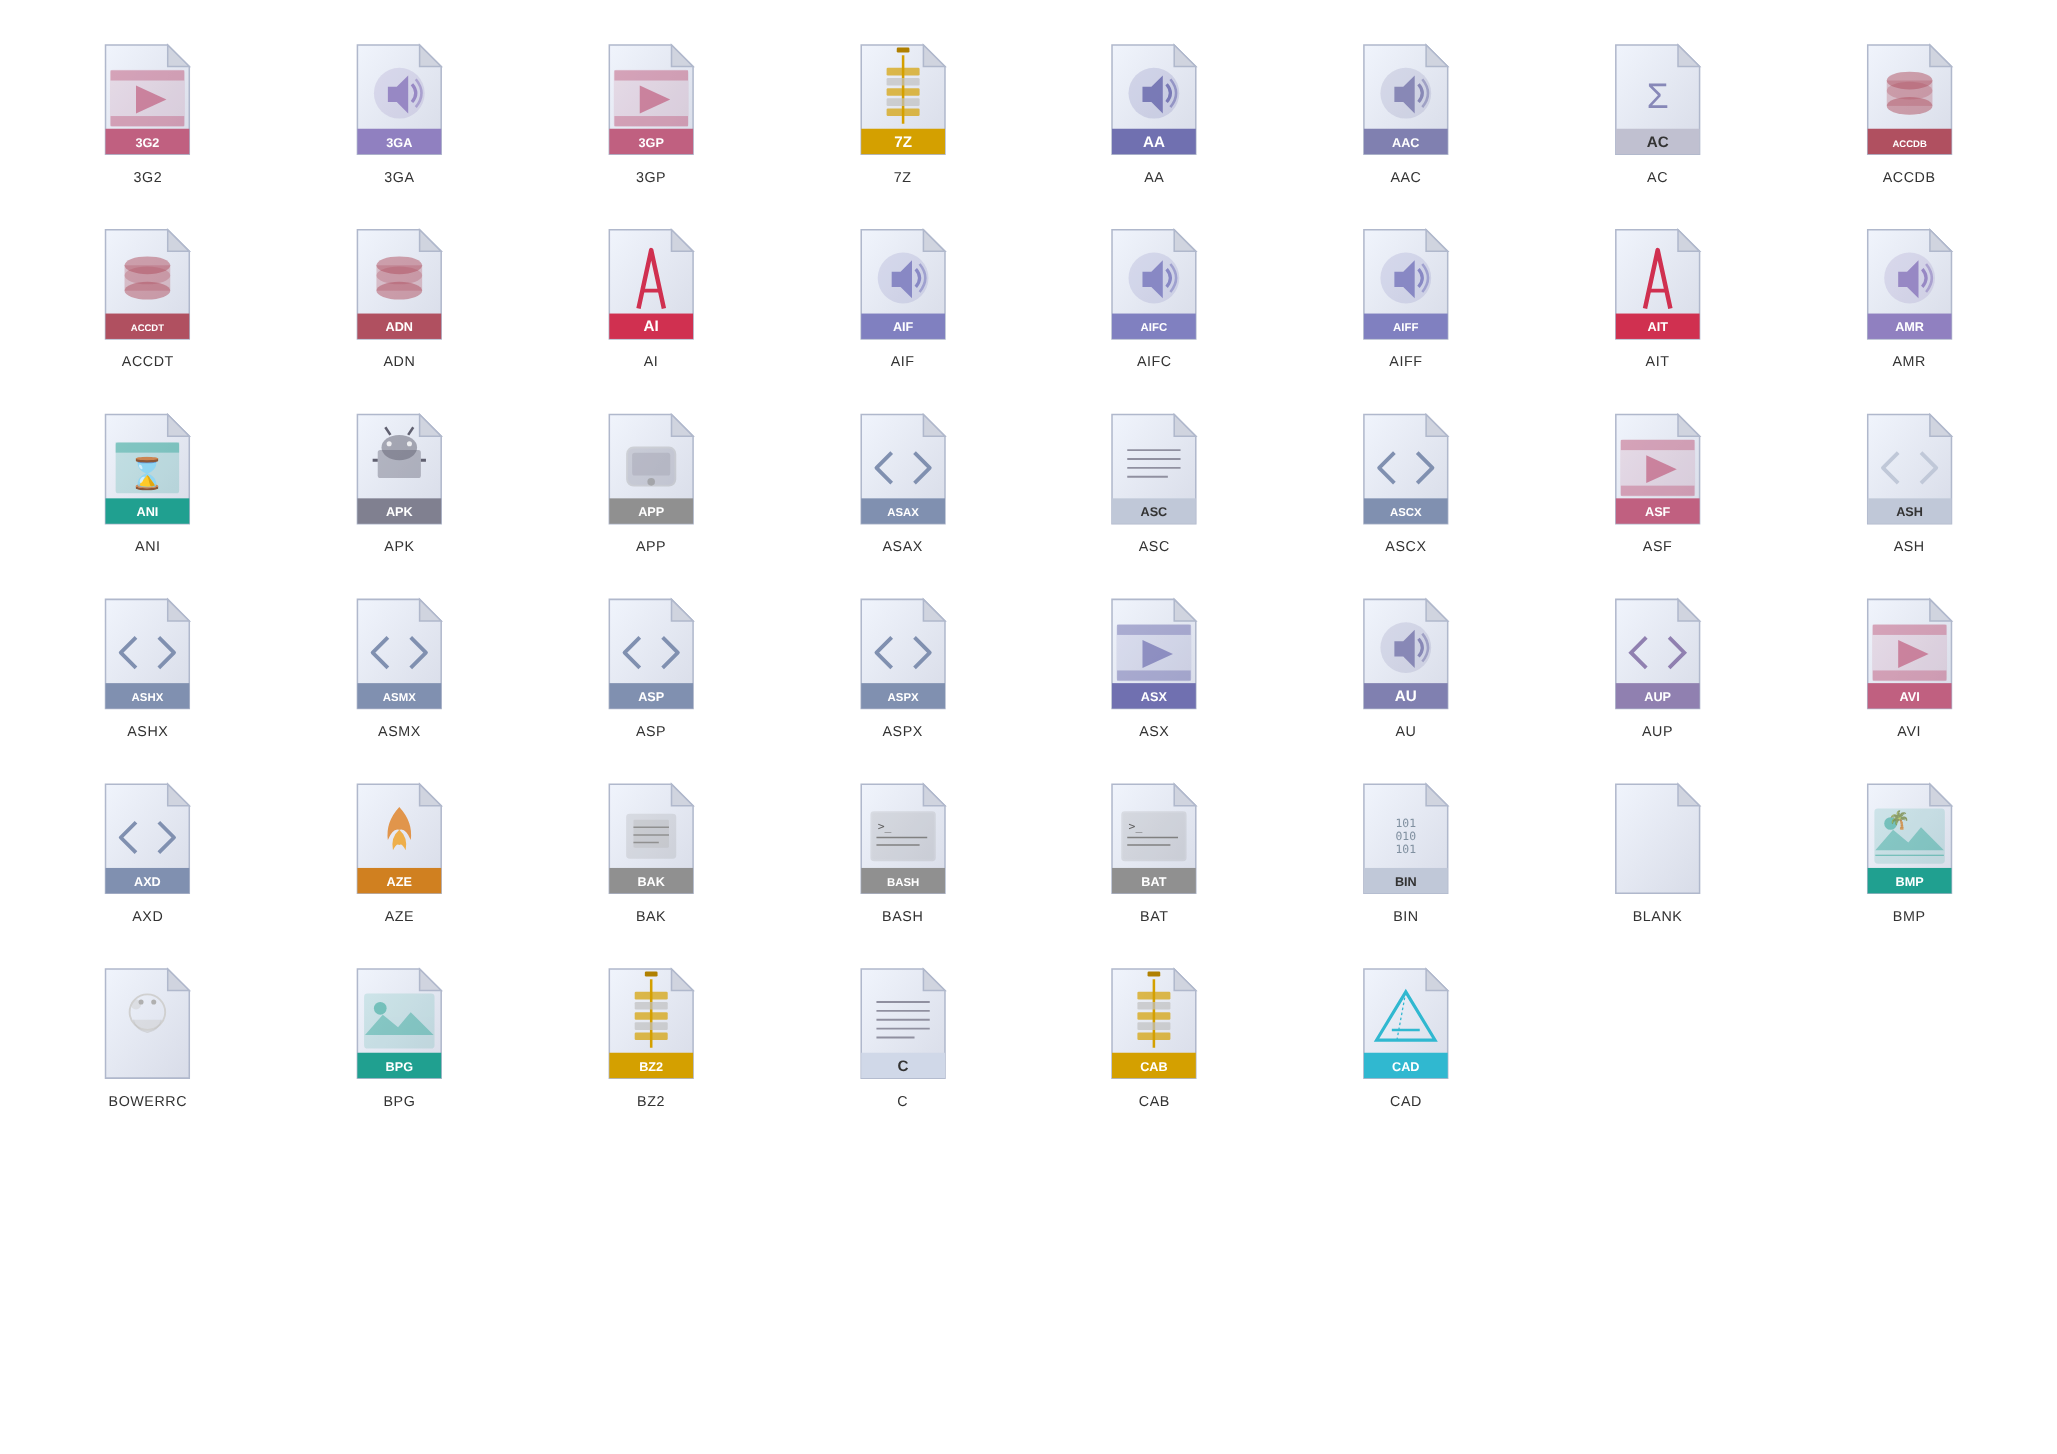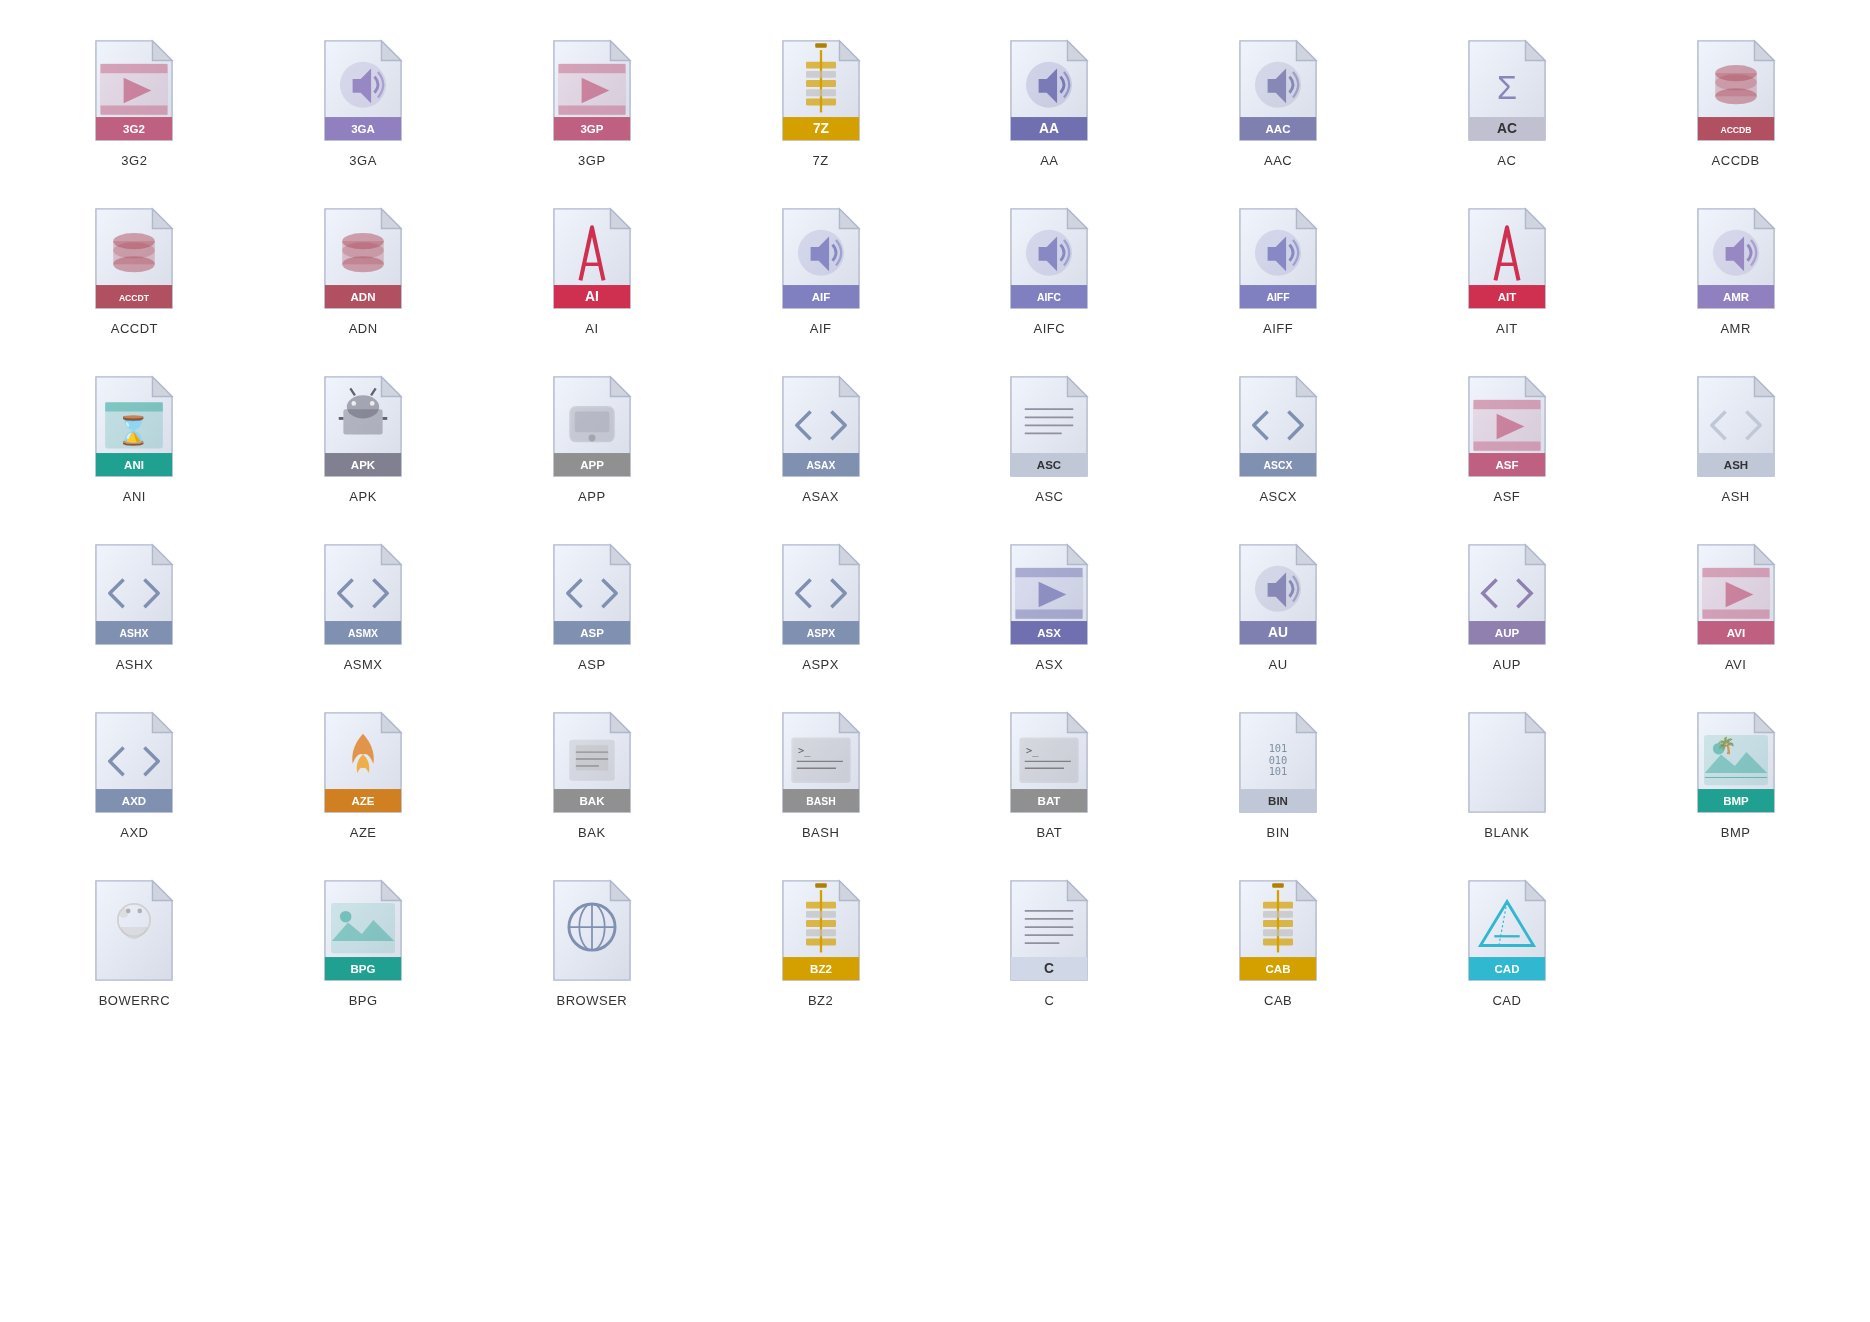--- a/index.html
+++ b/index.html
@@ -900,40 +900,20 @@
     <rect x="6" y="68" width="66" height="20" fill="#20a090"></rect>
           <text x="39" y="82" text-anchor="middle" fill="#ffffff" font-size="10" font-weight="bold" font-family="Arial,sans-serif">BPG</text>
   </svg>
       </div>
       <div class="file-label">BPG</div>
     </div>
     <div class="file-item">
       <div class="icon-wrapper">
         <svg class="file-icon" viewBox="0 0 78 90" xmlns="http://www.w3.org/2000/svg">
     <defs>
-      <linearGradient id="pg" x1="0" y1="0" x2="1" y2="1">
-        <stop offset="0%" stop-color="#f0f4fc"></stop>
-        <stop offset="100%" stop-color="#d8dce8"></stop>
-      </linearGradient>
-    </defs>
-    <path d="M6 2 L55 2 L72 19 L72 88 L6 88 Z" fill="url(#pg)" stroke="#b0b8cc" stroke-width="1.2"></path>
-    <path d="M55 2 L55 19 L72 19 Z" fill="#d0d4df" stroke="#b0b8cc" stroke-width="1.2"></path>
-    <circle cx="39" cy="42" r="20" fill="none" stroke="#8090b0" stroke-width="2.5"></circle>
-    <line x1="39" y1="22" x2="39" y2="62" stroke="#8090b0" stroke-width="1.5"></line>
-    <line x1="19" y1="42" x2="59" y2="42" stroke="#8090b0" stroke-width="1.5"></line>
-    <ellipse cx="39" cy="42" rx="11" ry="20" fill="none" stroke="#8090b0" stroke-width="1.5"></ellipse>
-
-  </svg>
-      </div>
-      <div class="file-label">BROWSER</div>
-    </div>
-    <div class="file-item">
-      <div class="icon-wrapper">
-        <svg class="file-icon" viewBox="0 0 78 90" xmlns="http://www.w3.org/2000/svg">
-    <defs>
       <linearGradient id="pgBZ2" x1="0" y1="0" x2="1" y2="1">
         <stop offset="0%" stop-color="#f0f4fc"></stop>
         <stop offset="100%" stop-color="#d8dce8"></stop>
       </linearGradient>
     </defs>
     <path d="M6 2 L55 2 L72 19 L72 88 L6 88 Z" fill="url(#pgBZ2)" stroke="#b0b8cc" stroke-width="1.2"></path>
     <path d="M55 2 L55 19 L72 19 Z" fill="#d0d4df" stroke="#b0b8cc" stroke-width="1.2"></path>
     <rect x="34" y="4" width="10" height="4" rx="1" fill="#b08000"></rect>
     <rect x="36" y="8" width="6" height="58" fill="none"></rect>
     <line x1="39" y1="10" x2="39" y2="64" stroke="#d4a000" stroke-width="2"></line>

